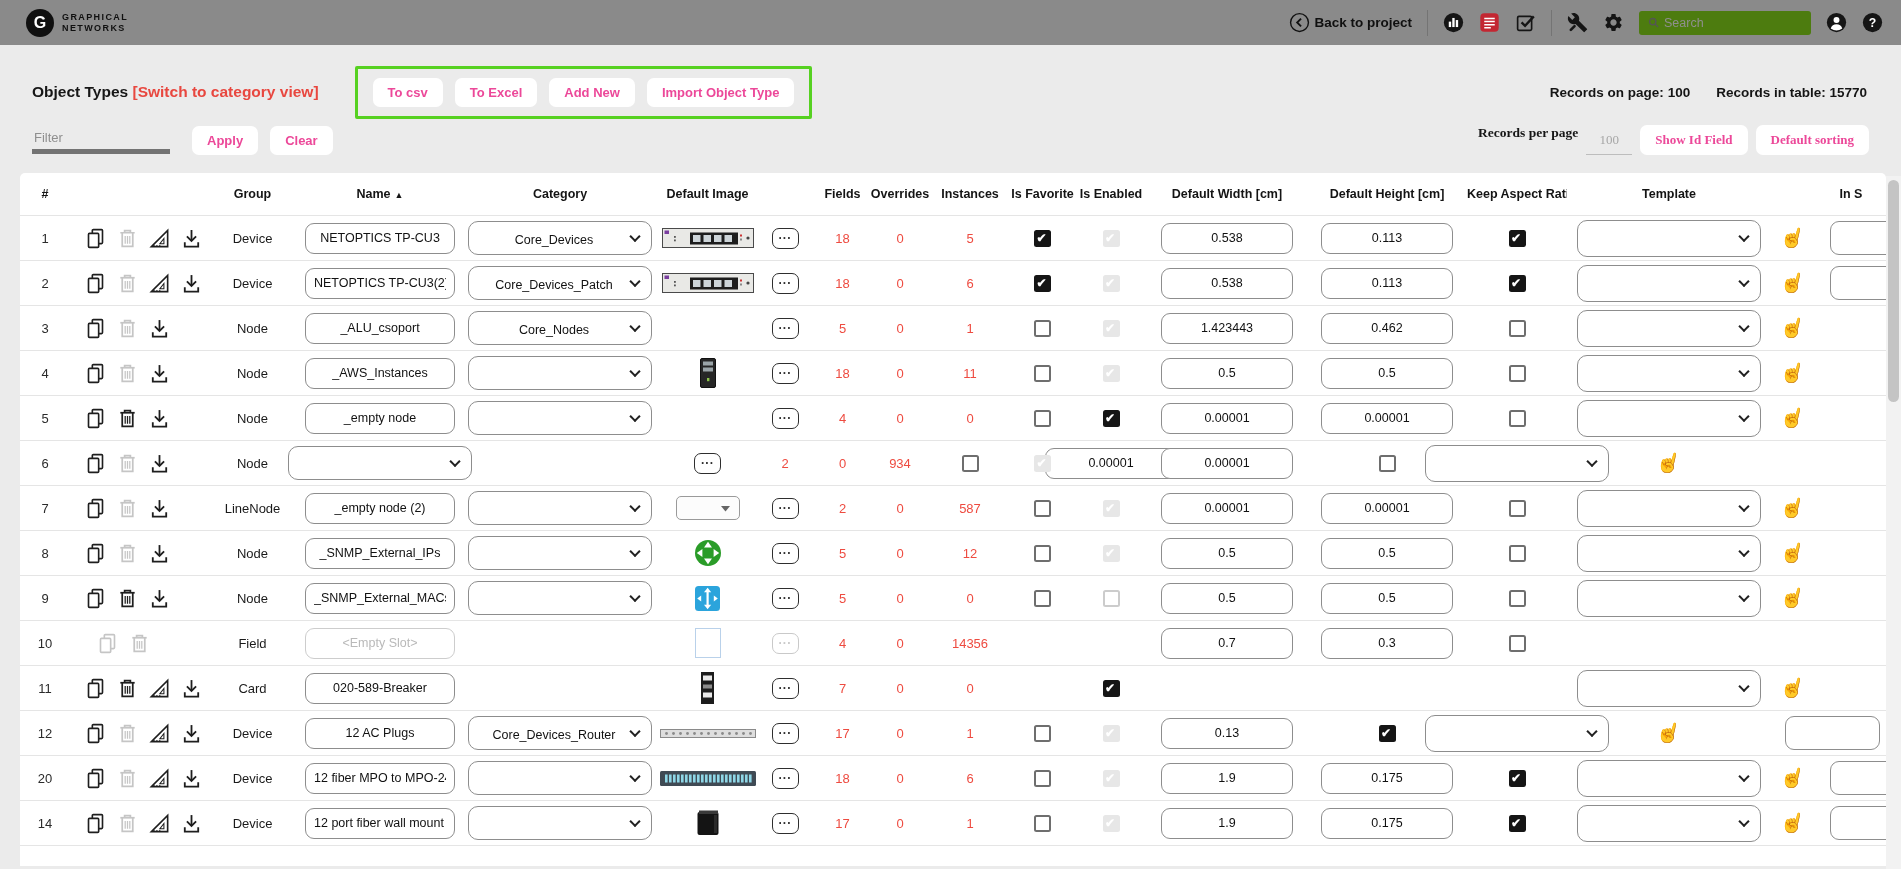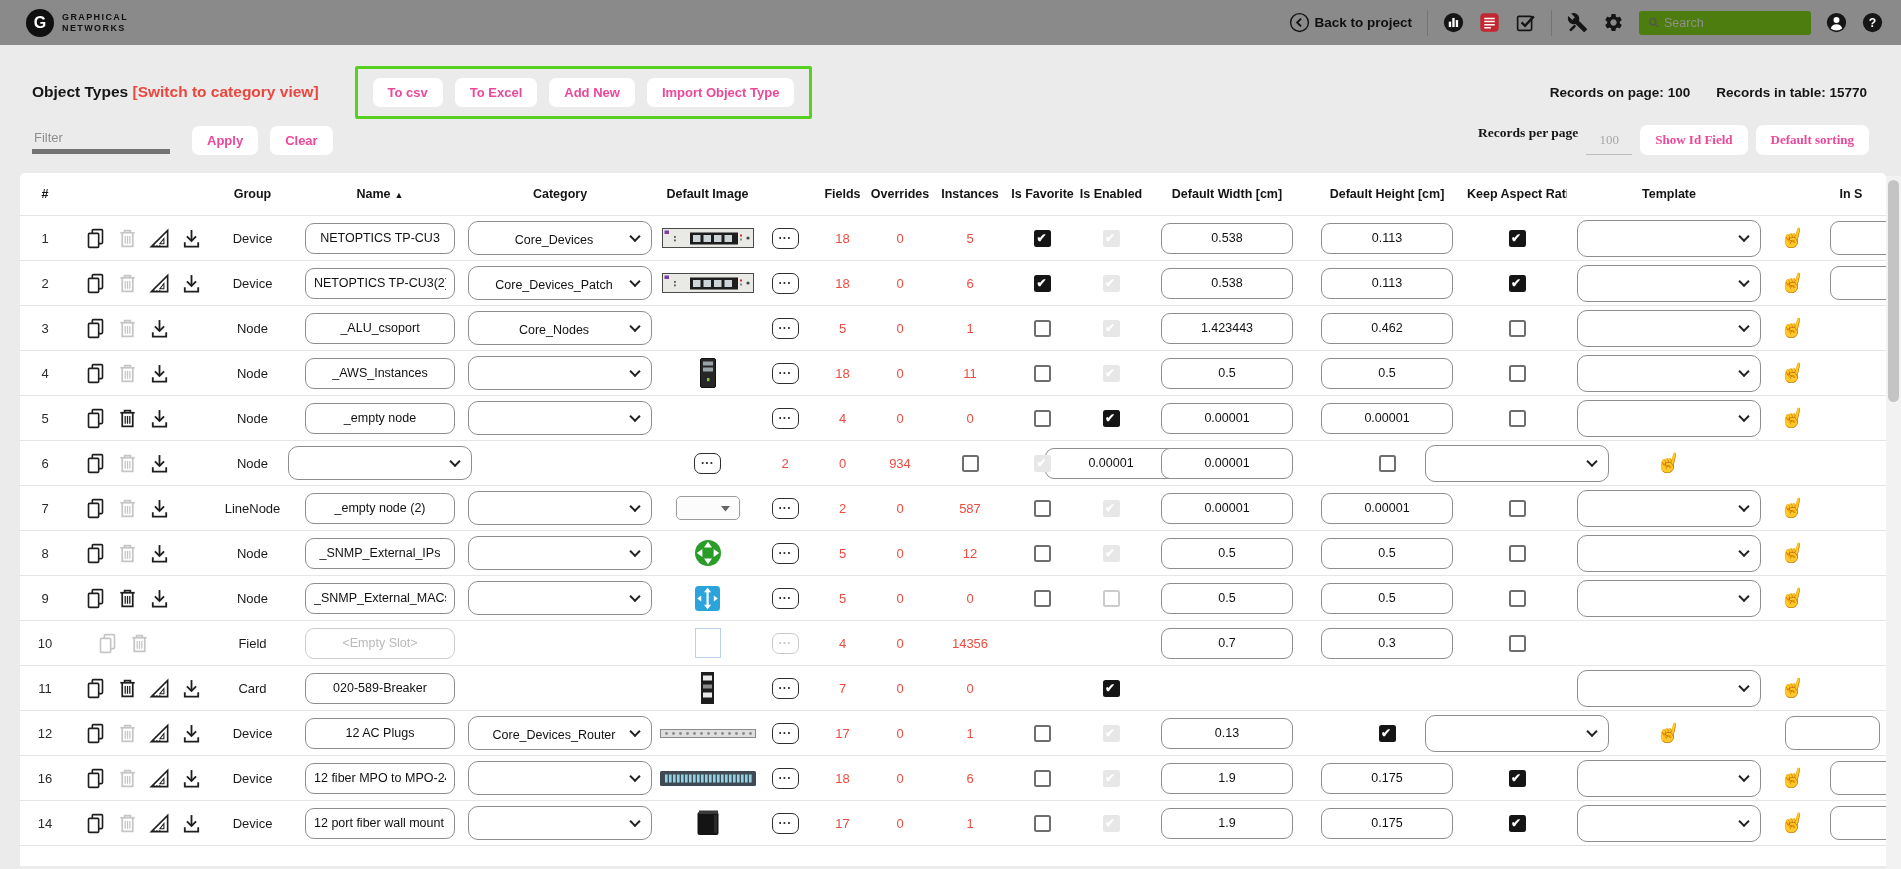--- a/index.html
+++ b/index.html
@@ -1174,21 +1174,21 @@
         </div>
         <div class="td c-hand">
           <span class="hand">☝</span>
         </div>
         <div class="td c-ins">
           <input class="ins-inp" style="">
         </div>
       </div>
       <div class="tr">
         <div class="td c-num">
-          <span class="rownum">16</span>
+          <span class="rownum">20</span>
         </div>
         <div class="td c-actions">
           <span class="act">
             <svg viewBox="0 0 24 24">
               <rect x="8.7" y="2.7" width="10.6" height="14.6" rx="1" fill="none" stroke="currentColor" stroke-width="1.7"></rect>
               <rect x="4.7" y="6.7" width="10.6" height="14.6" rx="1" fill="#fff" stroke="currentColor" stroke-width="1.7"></rect>
             </svg>
           </span>
           <span class="act off">
             <svg viewBox="0 0 24 24" fill="none" stroke="currentColor">

